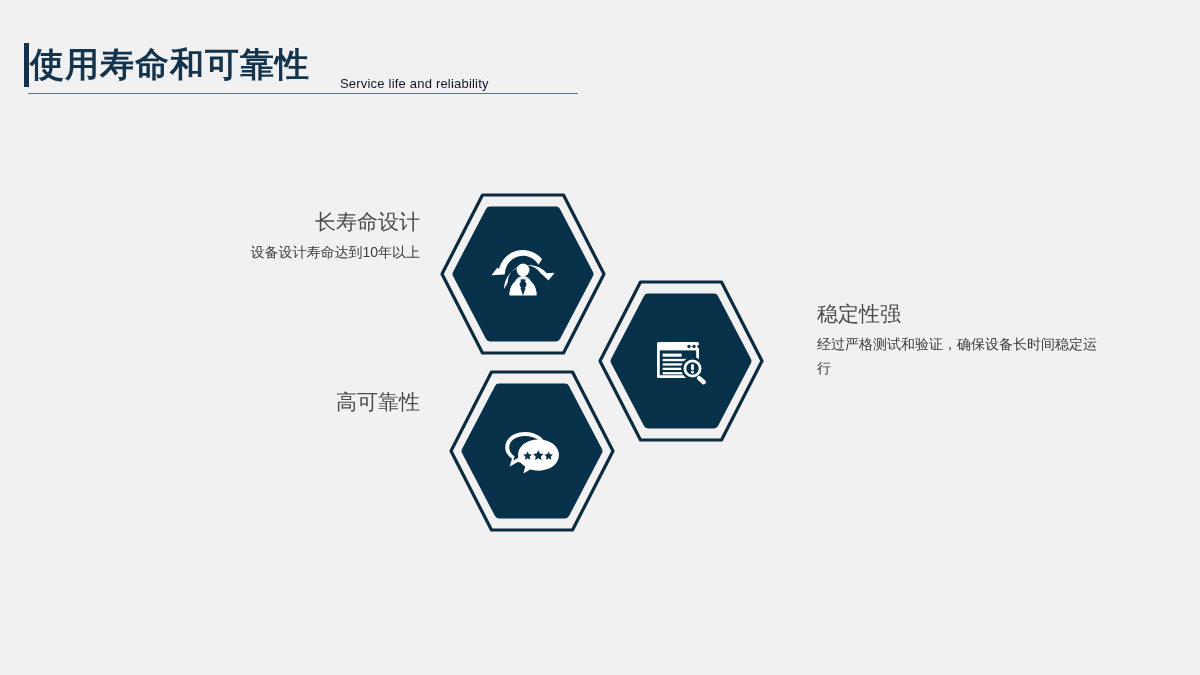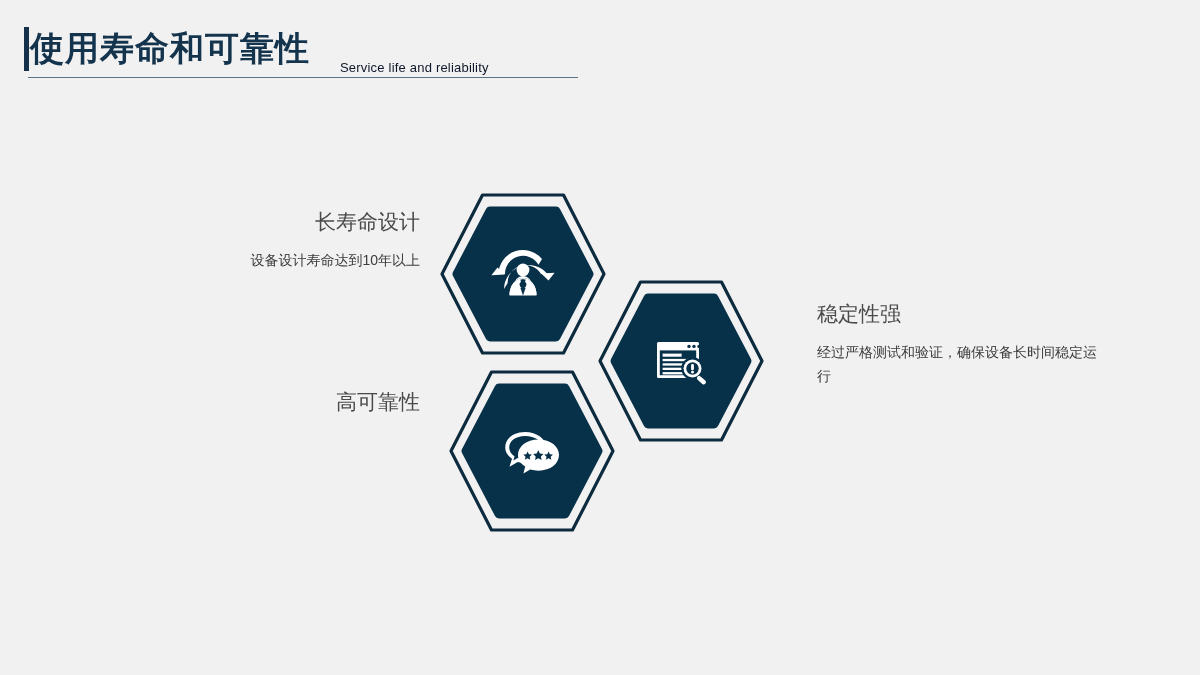--- a/index.html
+++ b/index.html
@@ -9,21 +9,21 @@
     font-family:"Liberation Sans", sans-serif;
     overflow:hidden;
   }
   #slide {
     position:relative;
     width:1200px; height:675px;
     background:#f1f1f1;
   }
 
   
-  #header { position:absolute; left:0; top:0; width:988px; height:100px; }
+  #header { position:absolute; left:0; top:16px; width:988px; height:100px; }
   #title-accent-bar {
     position:absolute; left:24px; top:27px;
     width:5px; height:44px;
     background:#14304a;
   }
   #page-title {
     position:absolute; left:30px; top:26px;
     font-size:34px; font-weight:bold;
     color:#14344e;
     letter-spacing:1px;
@@ -48,21 +48,21 @@
 
   
   .feature-text { position:absolute; }
   .feature-heading {
     font-family:Liberation Serif, serif;
     font-size:21px; color:#4a4a4a;
     line-height:28px; white-space:nowrap;
   }
   .feature-body {
     font-size:14px; color:#3c3c3c;
-    line-height:24px; margin-top:12px;
+    line-height:24px; margin-top:4px;
   }
   .align-right { text-align:right; }
   .align-left  { text-align:left; }
 
   #text-longlife  { left:95px;  top:208px; width:325px; }
   #text-stability { left:817px; top:300px; width:290px; }
   #text-reliable  { left:95px;  top:388px; width:325px; }
 </style>
 </head>
 <body>

